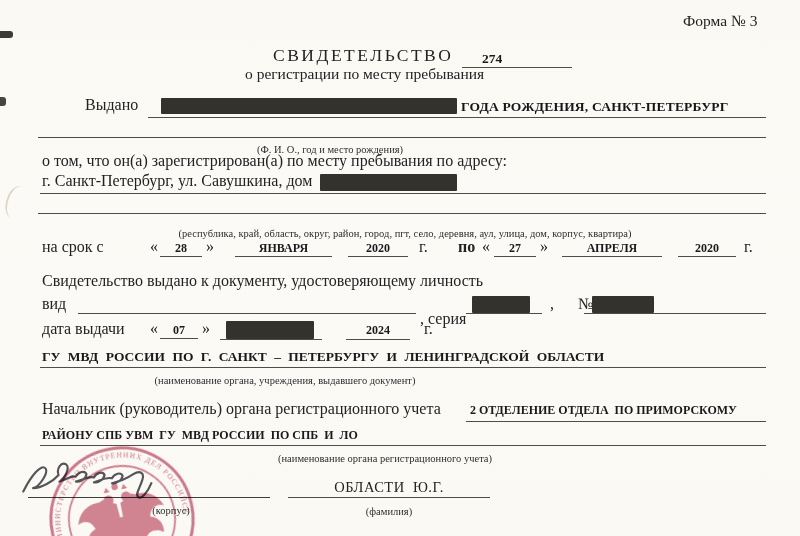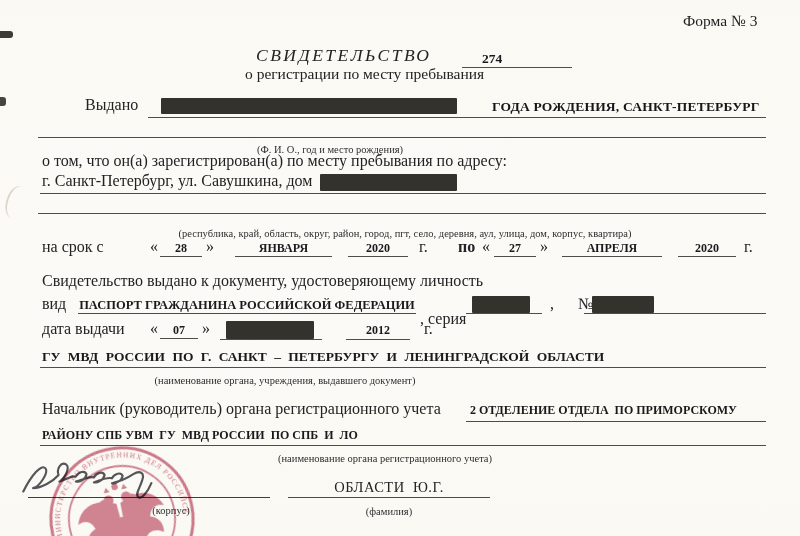--- a/index.html
+++ b/index.html
@@ -34,28 +34,28 @@
 <body>
 
 <div class="page">
 
   <div class="artifact" style="left:0;top:31px;width:13px;height:7px;background:#3d3b35;border-radius:0 3px 3px 0;"></div>
   <div class="artifact" style="left:0;top:97px;width:6px;height:9px;background:#474540;border-radius:0 3px 3px 0;"></div>
   <div class="artifact" style="left:6px;top:186px;width:24px;height:34px;border-left:2px solid #ddd6c6;border-radius:50%/60%;transform:rotate(18deg);"></div>
 
   <div class="abs t15" style="left:683px;top:12px;">Форма № 3</div>
 
-  <div class="abs title" style="left:256px;top:45px;font-style:italic;">СВИДЕТЕЛЬСТВО</div>
+  <div class="abs title" style="left:273px;top:45px;">СВИДЕТЕЛЬСТВО</div>
   <div class="abs bval centered" style="left:462px;top:51px;width:60px;font-size:13.5px;">274</div>
   <div class="rule" style="left:462px;top:67px;width:110px;"></div>
   <div class="abs t15" style="left:245px;top:65px;">о регистрации по месту пребывания</div>
 
   <div class="abs t16" style="left:85px;top:96px;">Выдано</div>
   <div class="bar" style="left:161px;top:98px;width:296px;height:16px;"></div>
-  <div class="abs bcaps" style="left:461px;top:99px;margin-left:31px;">ГОДА РОЖДЕНИЯ, САНКТ-ПЕТЕРБУРГ</div>
+  <div class="abs bcaps" style="left:461px;top:99px;">ГОДА РОЖДЕНИЯ, САНКТ-ПЕТЕРБУРГ</div>
   <div class="rule" style="left:148px;top:117px;width:618px;"></div>
 
   <div class="rule" style="left:38px;top:137px;width:728px;"></div>
   <div class="capbox" style="left:0;top:139px;width:660px;"><span class="cap">(Ф. И. О., год и место рождения)</span></div>
 
   <div class="abs t16" style="left:42px;top:152px;">о том, что он(а) зарегистрирован(а) по месту пребывания по адресу:</div>
 
   <div class="abs t16" style="left:42px;top:172px;">г. Санкт-Петербург, ул. Савушкина, дом</div>
   <div class="bar" style="left:320px;top:174px;width:137px;height:17px;"></div>
   <div class="rule" style="left:40px;top:193px;width:726px;"></div>
@@ -79,38 +79,37 @@
   <div class="abs t16" style="left:540px;top:238px;">»</div>
   <div class="abs bval centered" style="left:562px;top:241px;width:100px;">АПРЕЛЯ</div>
   <div class="rule" style="left:562px;top:256px;width:100px;"></div>
   <div class="abs bval centered" style="left:678px;top:241px;width:58px;">2020</div>
   <div class="rule" style="left:678px;top:256px;width:58px;"></div>
   <div class="abs t16" style="left:744px;top:238px;">г.</div>
 
   <div class="abs t16" style="left:42px;top:272px;">Свидетельство выдано к документу, удостоверяющему личность</div>
 
   <div class="abs t16" style="left:42px;top:295px;">вид</div>
-  <div class="abs bcaps-s centered" style="left:78px;top:298px;width:338px;">ПАСПОРТ ГРАЖДАНИНА РОССИЙСКОЙ ФЕДЕРАЦИИ</div>
   <div class="rule" style="left:78px;top:313px;width:338px;"></div>
   <div class="abs t16" style="left:420px;top:310px;">, серия</div>
   <div class="bar" style="left:472px;top:296px;width:58px;height:17px;"></div>
   <div class="rule" style="left:466px;top:313px;width:76px;"></div>
   <div class="abs t16" style="left:550px;top:295px;">,</div>
   <div class="abs t16" style="left:578px;top:295px;">№</div>
   <div class="bar" style="left:592px;top:296px;width:62px;height:17px;"></div>
   <div class="rule" style="left:584px;top:313px;width:182px;"></div>
 
   <div class="abs t16" style="left:42px;top:320px;">дата выдачи</div>
   <div class="abs t16" style="left:150px;top:320px;">«</div>
   <div class="abs bval centered" style="left:160px;top:323px;width:38px;">07</div>
   <div class="rule" style="left:160px;top:338px;width:38px;"></div>
   <div class="abs t16" style="left:202px;top:320px;">»</div>
   <div class="bar" style="left:226px;top:321px;width:88px;height:18px;"></div>
   <div class="rule" style="left:220px;top:339px;width:102px;"></div>
-  <div class="abs bval centered" style="left:346px;top:323px;width:64px;">2012</div>
+  <div class="abs bval centered" style="left:346px;top:323px;width:64px;">2024</div>
   <div class="rule" style="left:346px;top:339px;width:64px;"></div>
   <div class="abs t16" style="left:424px;top:320px;">г.</div>
 
   <div class="abs bval wspace" style="left:42px;top:349px;font-size:13.5px;">ГУ МВД РОССИИ ПО Г. САНКТ – ПЕТЕРБУРГУ И ЛЕНИНГРАДСКОЙ ОБЛАСТИ</div>
   <div class="rule" style="left:40px;top:367px;width:726px;"></div>
   <div class="capbox" style="left:35px;top:370px;width:500px;"><span class="cap">(наименование органа, учреждения, выдавшего документ)</span></div>
 
   <div class="abs t16" style="left:42px;top:400px;">Начальник (руководитель) органа регистрационного учета</div>
   <div class="abs bval pre" style="left:470px;top:403px;">2 ОТДЕЛЕНИЕ ОТДЕЛА  ПО ПРИМОРСКОМУ</div>
   <div class="rule" style="left:466px;top:421px;width:300px;"></div>

